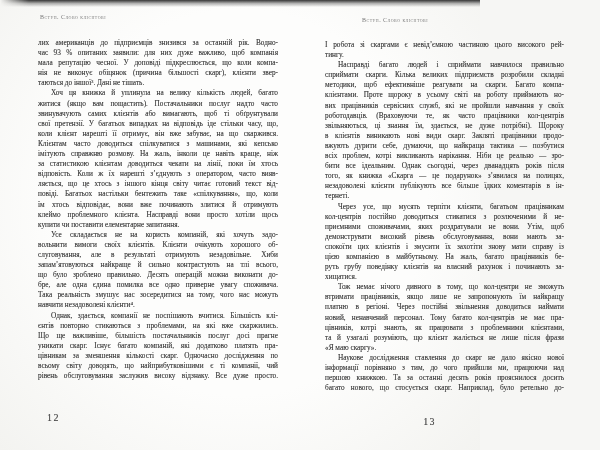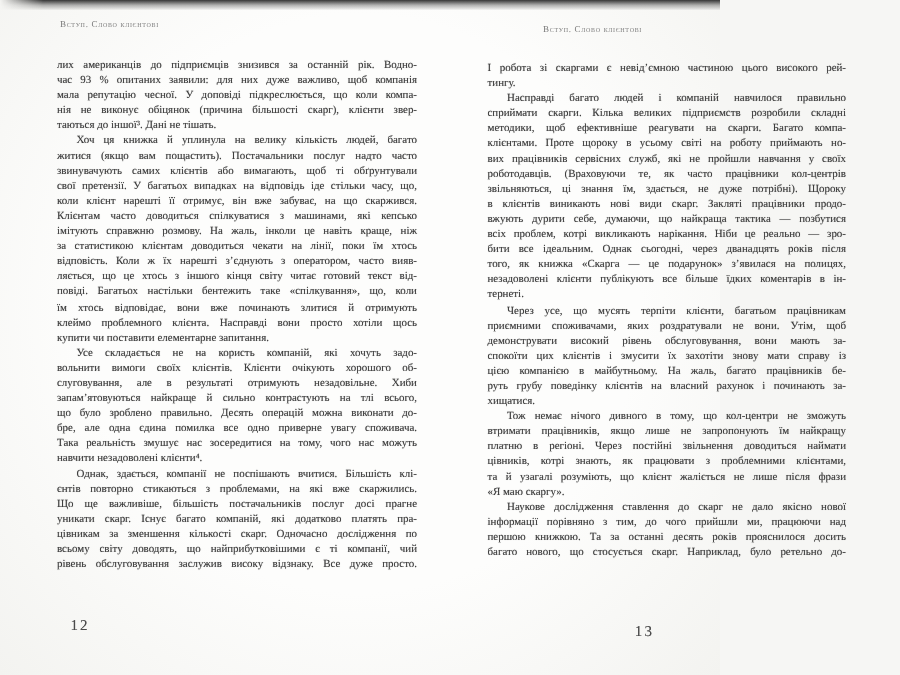--- a/index.html
+++ b/index.html
@@ -106,48 +106,50 @@
         <div class="line">рівень обслуговування заслужив високу відзнаку. Все дуже просто.</div>
       </div>
     </div>
 
   <div class="page-body right">
       <div class="para">
         <div class="line">І робота зі скаргами є невід’ємною частиною цього високого рей-</div>
         <div class="line last">тингу.</div>
       </div>
       <div class="para">
-        <div class="line indent">Насправді багато людей і компаній навчилося правильно</div>
+        <div class="line indent">Насправді багато людей і сприймати навчилося правильно</div>
         <div class="line">сприймати скарги. Кілька великих підприємств розробили складні</div>
         <div class="line">методики, щоб ефективніше реагувати на скарги. Багато компа-</div>
         <div class="line">клієнтами. Проте щороку в усьому світі на роботу приймають но-</div>
         <div class="line">вих працівників сервісних служб, які не пройшли навчання у своїх</div>
         <div class="line">роботодавців. (Враховуючи те, як часто працівники кол-центрів</div>
         <div class="line">звільняються, ці знання їм, здається, не дуже потрібні). Щороку</div>
         <div class="line">в клієнтів виникають нові види скарг. Закляті працівники продо-</div>
         <div class="line">вжують дурити себе, думаючи, що найкраща тактика — позбутися</div>
         <div class="line">всіх проблем, котрі викликають нарікання. Ніби це реально — зро-</div>
         <div class="line">бити все ідеальним. Однак сьогодні, через дванадцять років після</div>
         <div class="line">того, як книжка «Скарга — це подарунок» з’явилася на полицях,</div>
         <div class="line">незадоволені клієнти публікують все більше їдких коментарів в ін-</div>
         <div class="line last">тернеті.</div>
       </div>
       <div class="para">
         <div class="line indent">Через усе, що мусять терпіти клієнти, багатьом працівникам</div>
+        <div class="line">кол-центрів постійно доводиться стикатися з розлюченими й не-</div>
         <div class="line">приємними споживачами, яких роздратували не вони. Утім, щоб</div>
         <div class="line">демонструвати високий рівень обслуговування, вони мають за-</div>
         <div class="line">спокоїти цих клієнтів і змусити їх захотіти знову мати справу із</div>
         <div class="line">цією компанією в майбутньому. На жаль, багато працівників бе-</div>
         <div class="line">руть грубу поведінку клієнтів на власний рахунок і починають за-</div>
         <div class="line last">хищатися.</div>
       </div>
       <div class="para">
         <div class="line indent">Тож немає нічого дивного в тому, що кол-центри не зможуть</div>
         <div class="line">втримати працівників, якщо лише не запропонують їм найкращу</div>
         <div class="line">платню в регіоні. Через постійні звільнення доводиться наймати</div>
+        <div class="line">новий, ненавчений персонал. Тому багато кол-центрів не має пра-</div>
         <div class="line">цівників, котрі знають, як працювати з проблемними клієнтами,</div>
         <div class="line">та й узагалі розуміють, що клієнт жаліється не лише після фрази</div>
         <div class="line last">«Я маю скаргу».</div>
       </div>
       <div class="para">
         <div class="line indent">Наукове дослідження ставлення до скарг не дало якісно нової</div>
         <div class="line">інформації порівняно з тим, до чого прийшли ми, працюючи над</div>
         <div class="line">першою книжкою. Та за останні десять років прояснилося досить</div>
         <div class="line">багато нового, що стосується скарг. Наприклад, було ретельно до-</div>
       </div>

